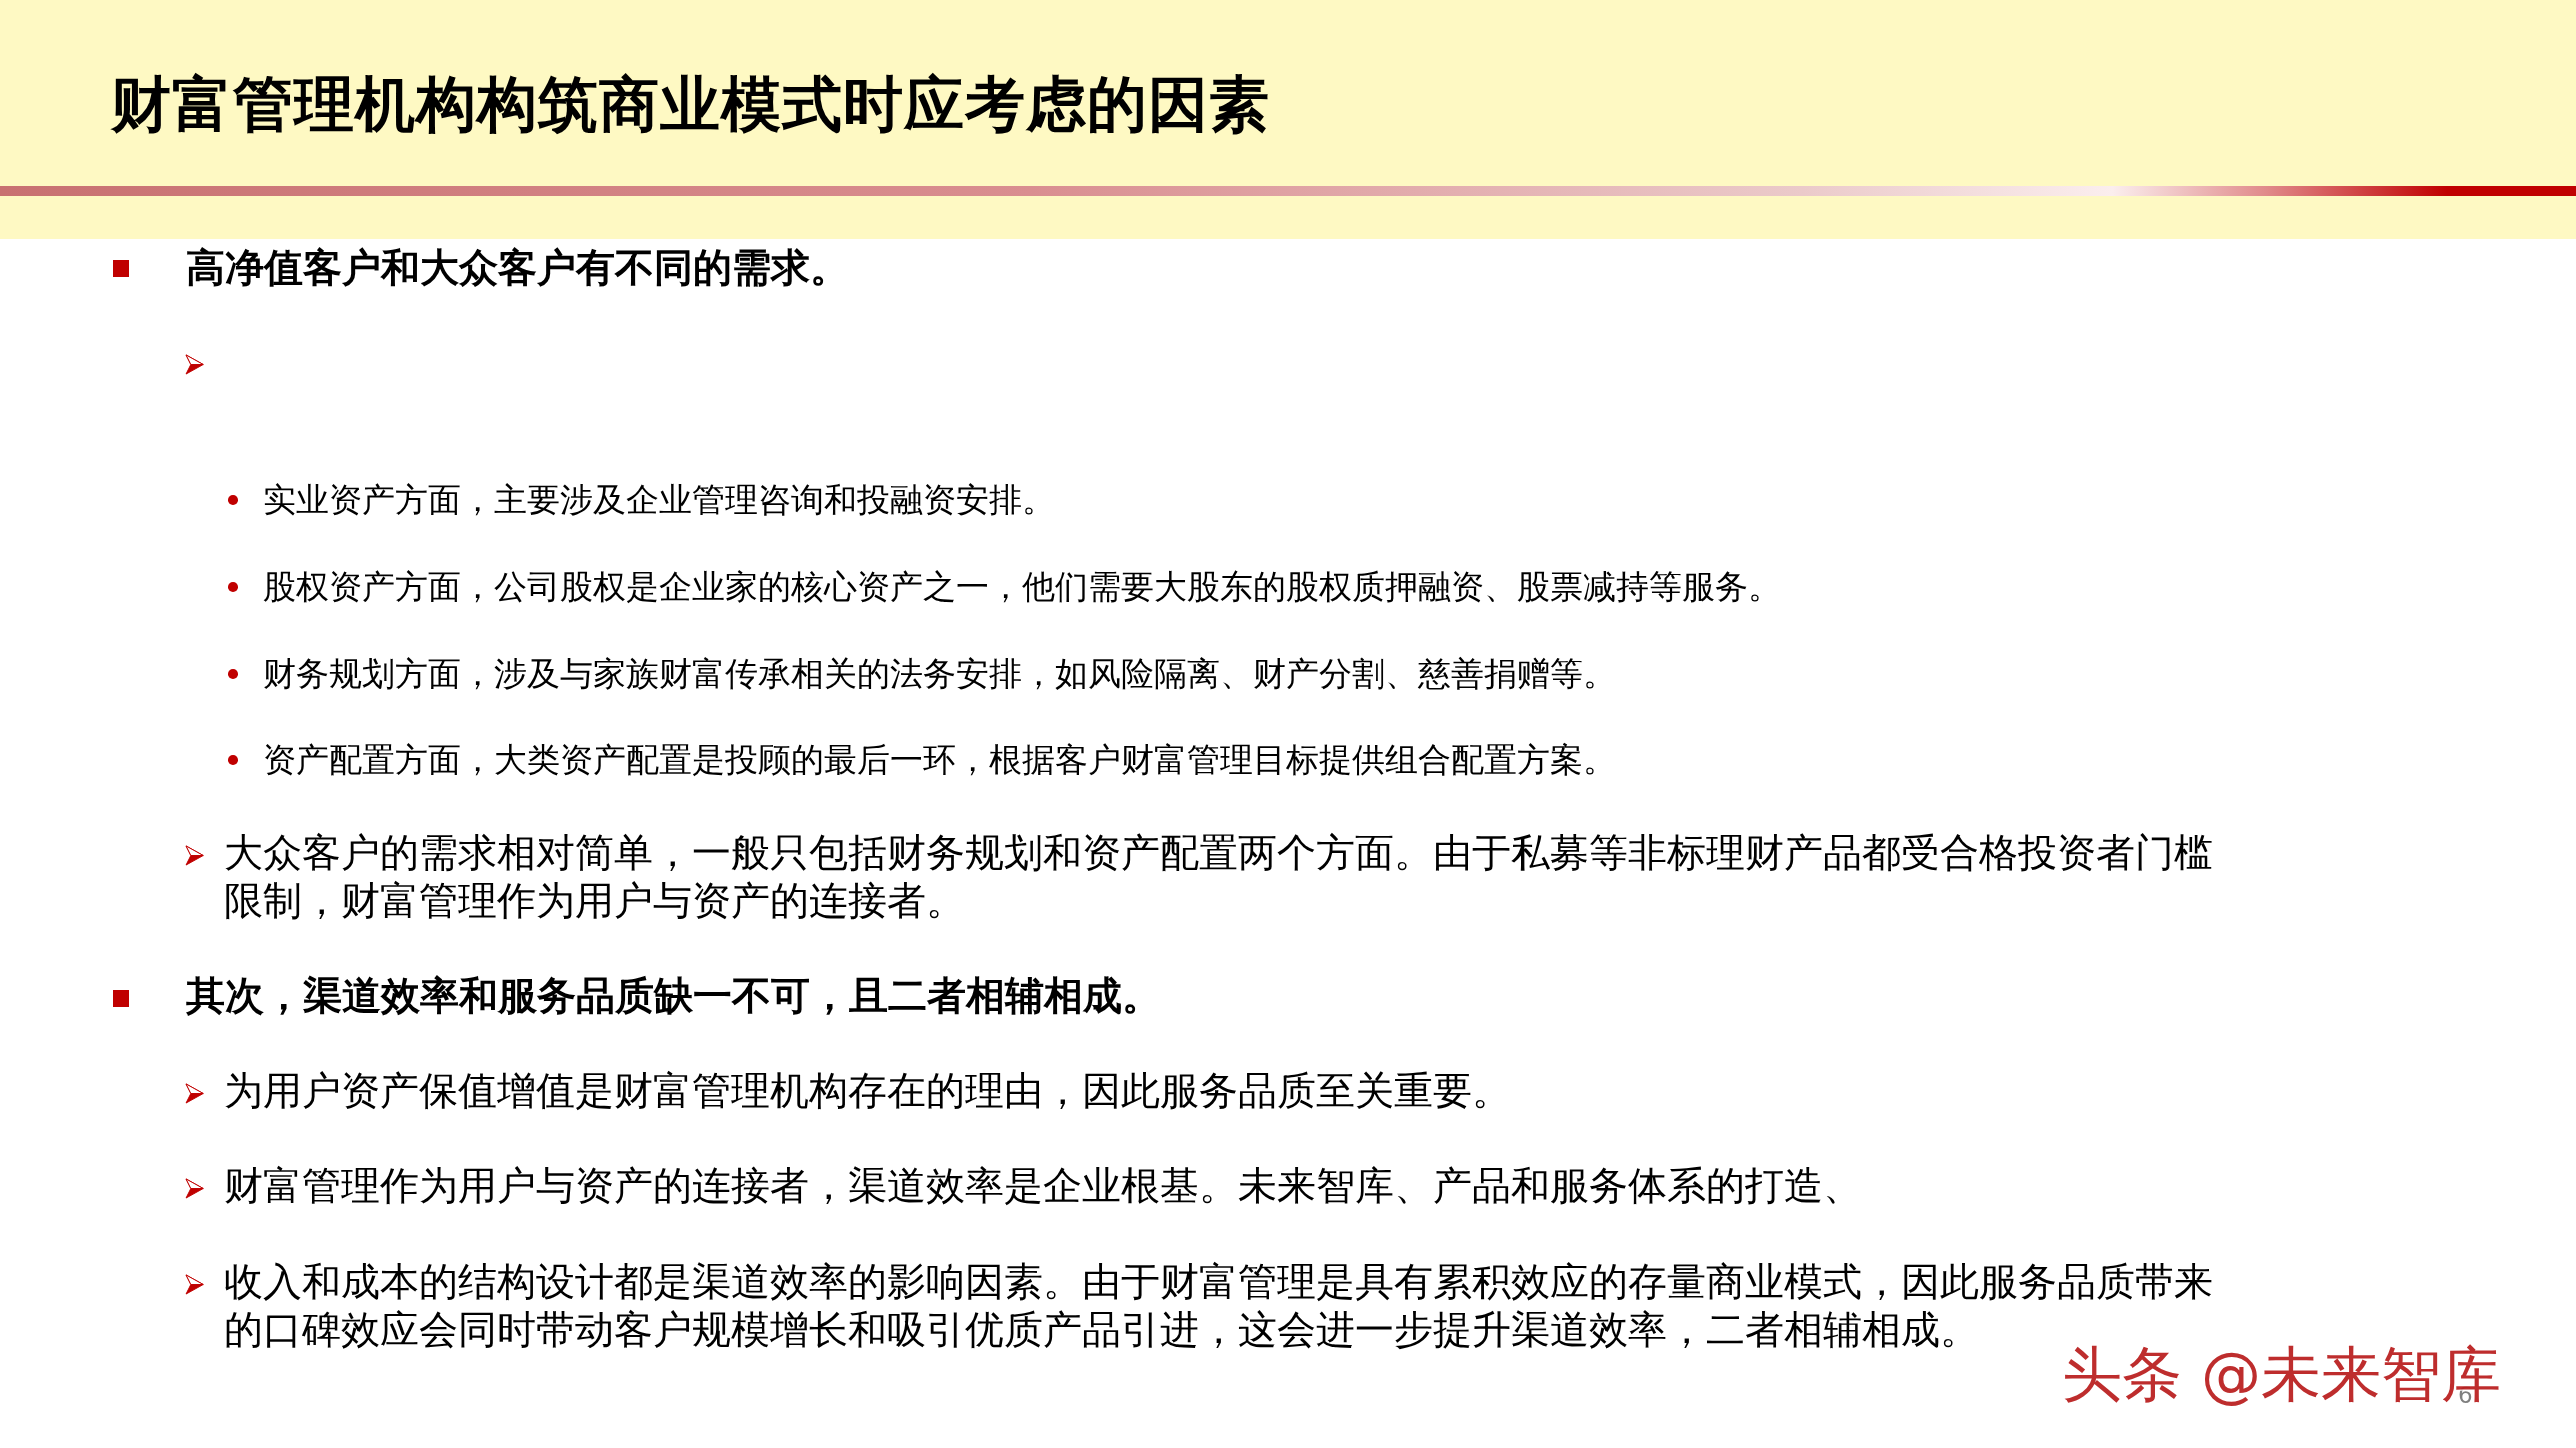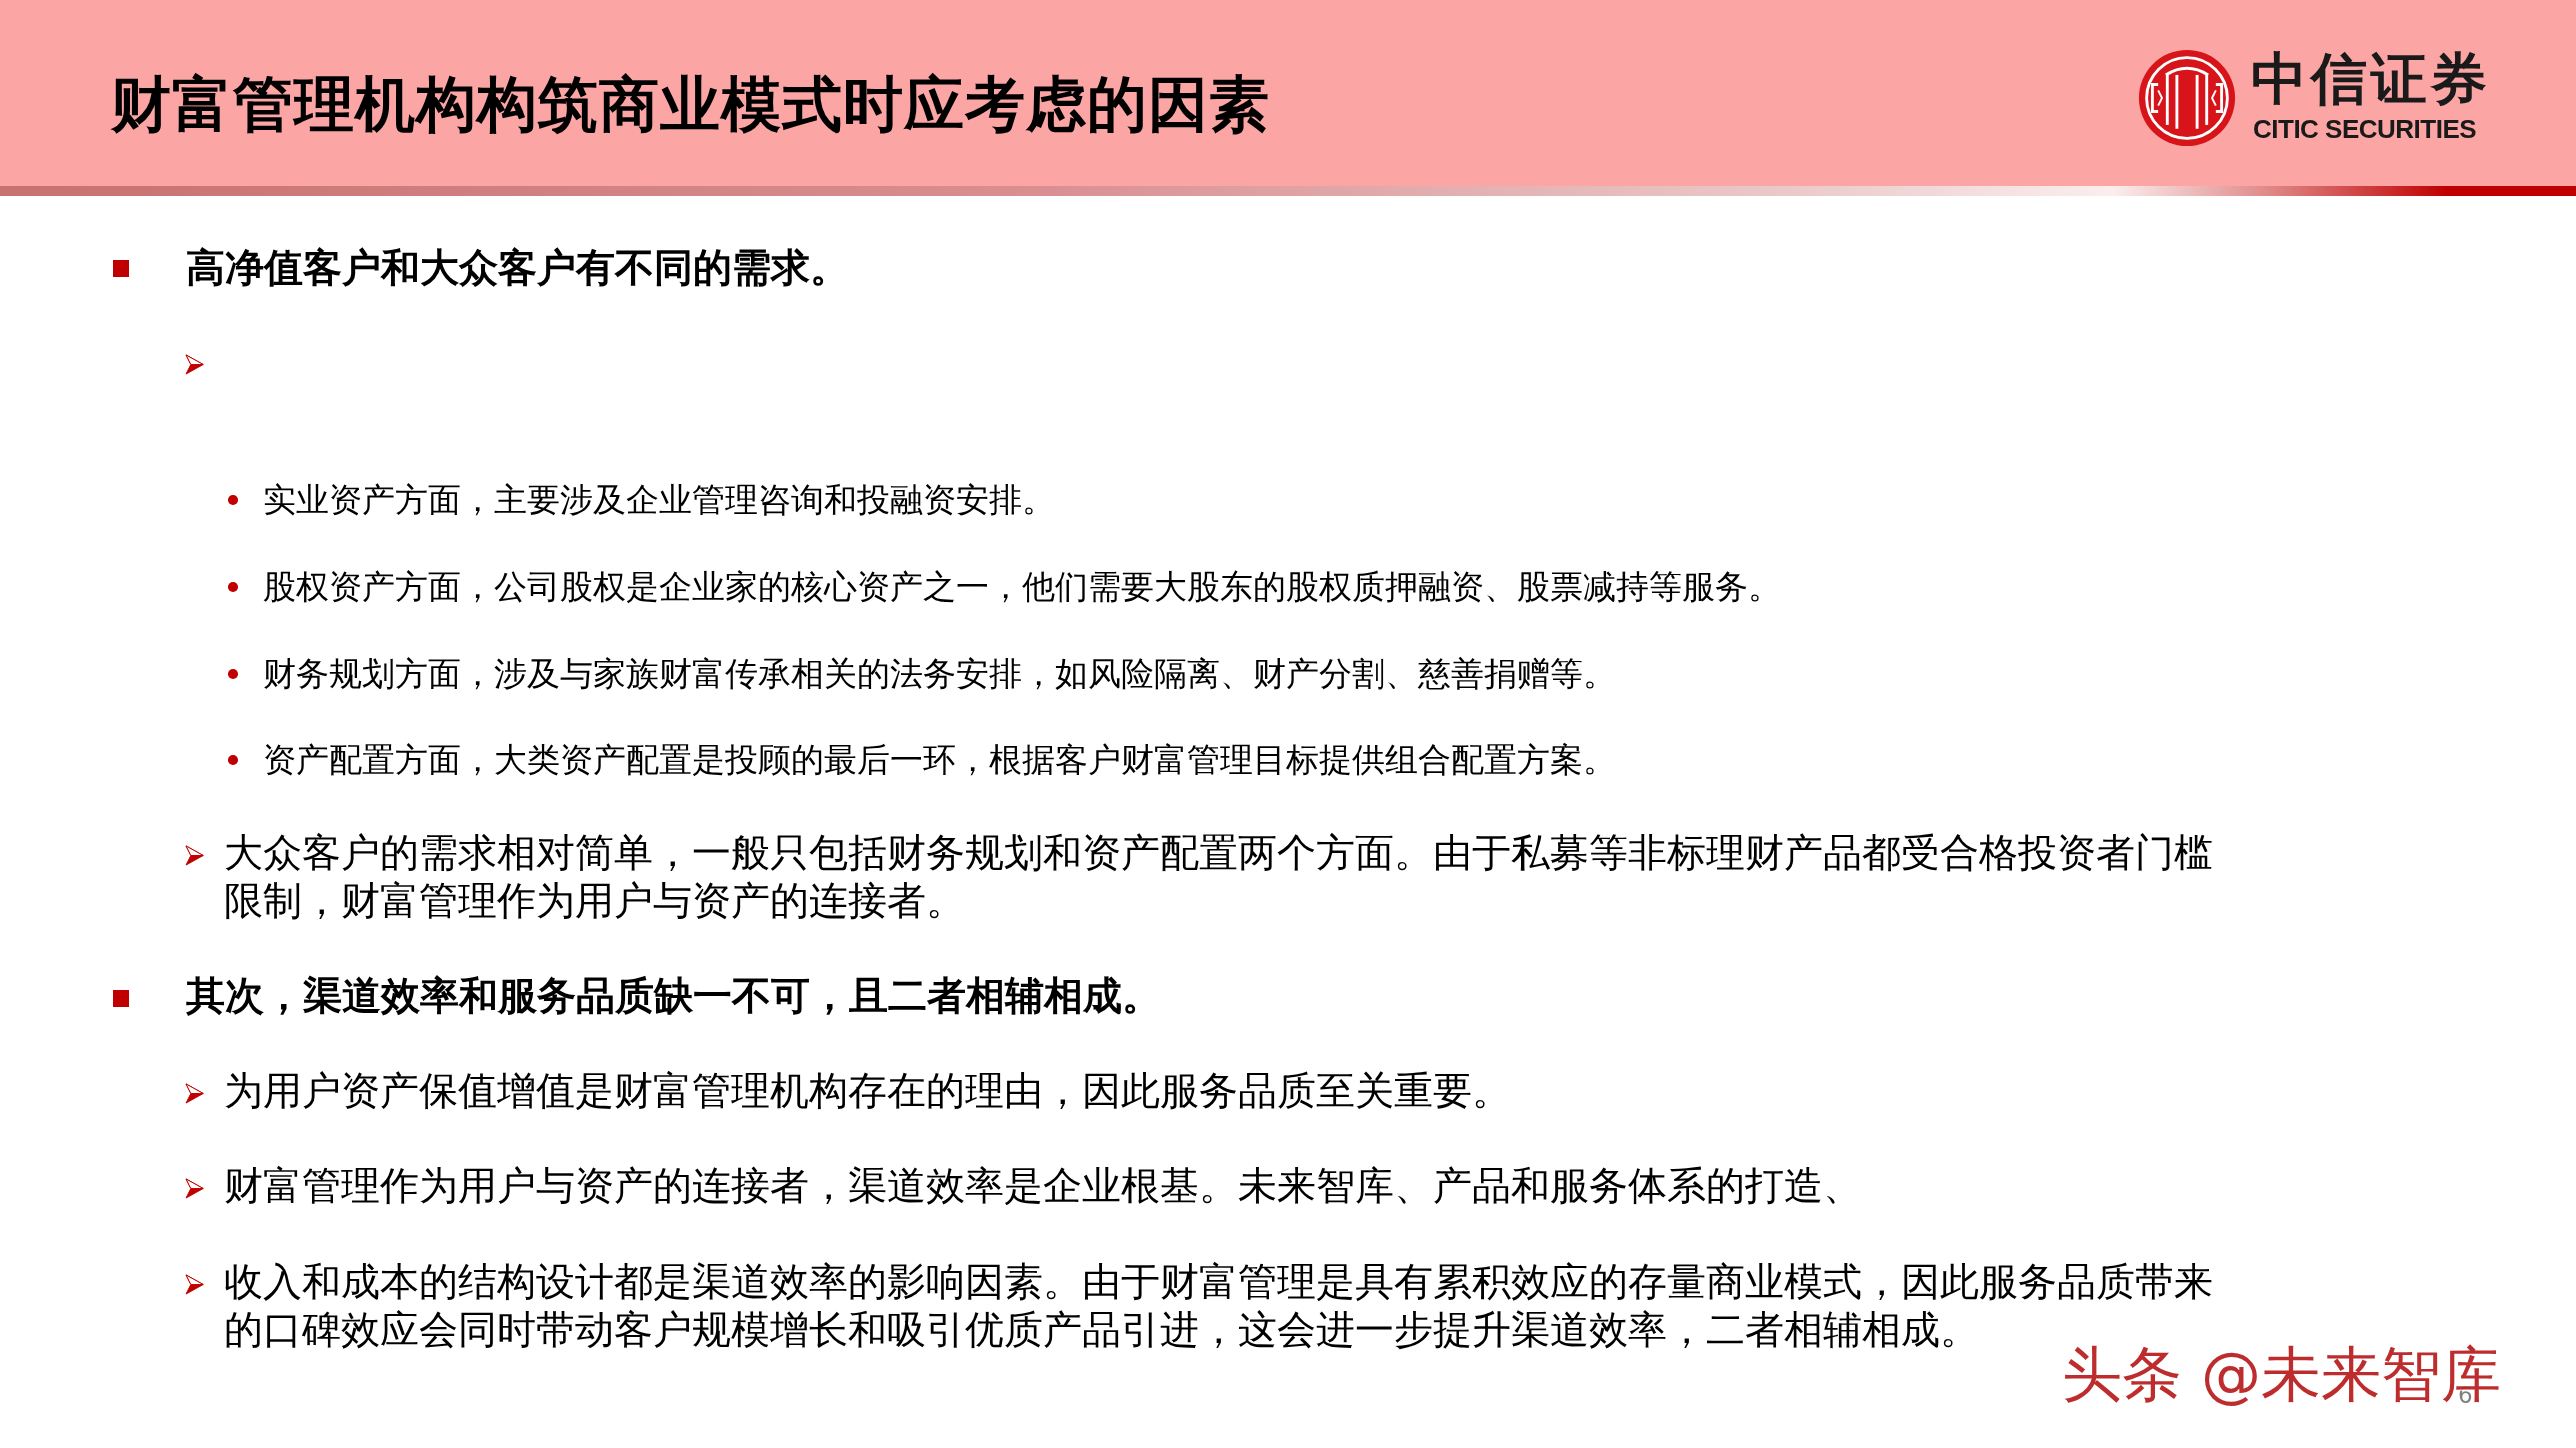--- a/index.html
+++ b/index.html
@@ -12,22 +12,22 @@
       height: 1449px;
       position: relative;
       overflow: hidden;
       font-family: "DejaVu Sans", "Liberation Sans", sans-serif;
       color: #000000;
     }
     .header {
       position: absolute;
       left: 0; top: 0;
       width: 2576px;
-      height: 186px;
-      background: #fca5a5;
+      height: 239px;
+      background: #fef9c3;
     }
     .page-title {
       position: absolute;
       left: 111px;
       top: 66px;
       font-size: 60px;
       font-weight: bold;
       letter-spacing: 1px;
       line-height: 77px;
       white-space: nowrap;
@@ -159,39 +159,20 @@
       color: #7f7f7f;
       line-height: 29px;
     }
   </style>
 </head>
 <body>
 
 <div class="header">
   <div class="page-title">财富管理机构构筑商业模式时应考虑的因素</div>
 
-  <div class="logo">
-    <svg class="logo-emblem" viewBox="0 0 104 104" width="100" height="100">
-      <circle cx="52" cy="52" r="50" fill="#d7141a"></circle>
-      <circle cx="52" cy="52" r="42" fill="none" stroke="#ffffff" stroke-width="3"></circle>
-
-      <path d="M30 28 Q52 14 74 28" fill="none" stroke="#ffffff" stroke-width="3"></path>
-      <rect x="40" y="28" width="3" height="56" fill="#ffffff"></rect>
-      <rect x="61" y="28" width="3" height="56" fill="#ffffff"></rect>
-      <rect x="30" y="28" width="3" height="52" fill="#ffffff"></rect>
-      <rect x="71" y="28" width="3" height="52" fill="#ffffff"></rect>
-
-      <path d="M22 38 L16 38 L16 66 L22 66" fill="none" stroke="#ffffff" stroke-width="3"></path>
-      <path d="M82 38 L88 38 L88 66 L82 66" fill="none" stroke="#ffffff" stroke-width="3"></path>
-      <path d="M22 44 L26 52 L22 60" fill="none" stroke="#ffffff" stroke-width="2"></path>
-      <path d="M82 44 L78 52 L82 60" fill="none" stroke="#ffffff" stroke-width="2"></path>
-    </svg>
-    <div class="logo-cn">中信证券</div>
-    <div class="logo-en">CITIC SECURITIES</div>
-  </div>
 </div>
 <div class="header-bar"></div>
 
 <div class="content">
 
   <div class="l1" style="top:243px;">
     <span class="sq-bullet" style="top:17.4px;"></span>
     <span class="l1-text" style="top:0;">高净值客户和大众客户有不同的需求。</span>
   </div>
 

